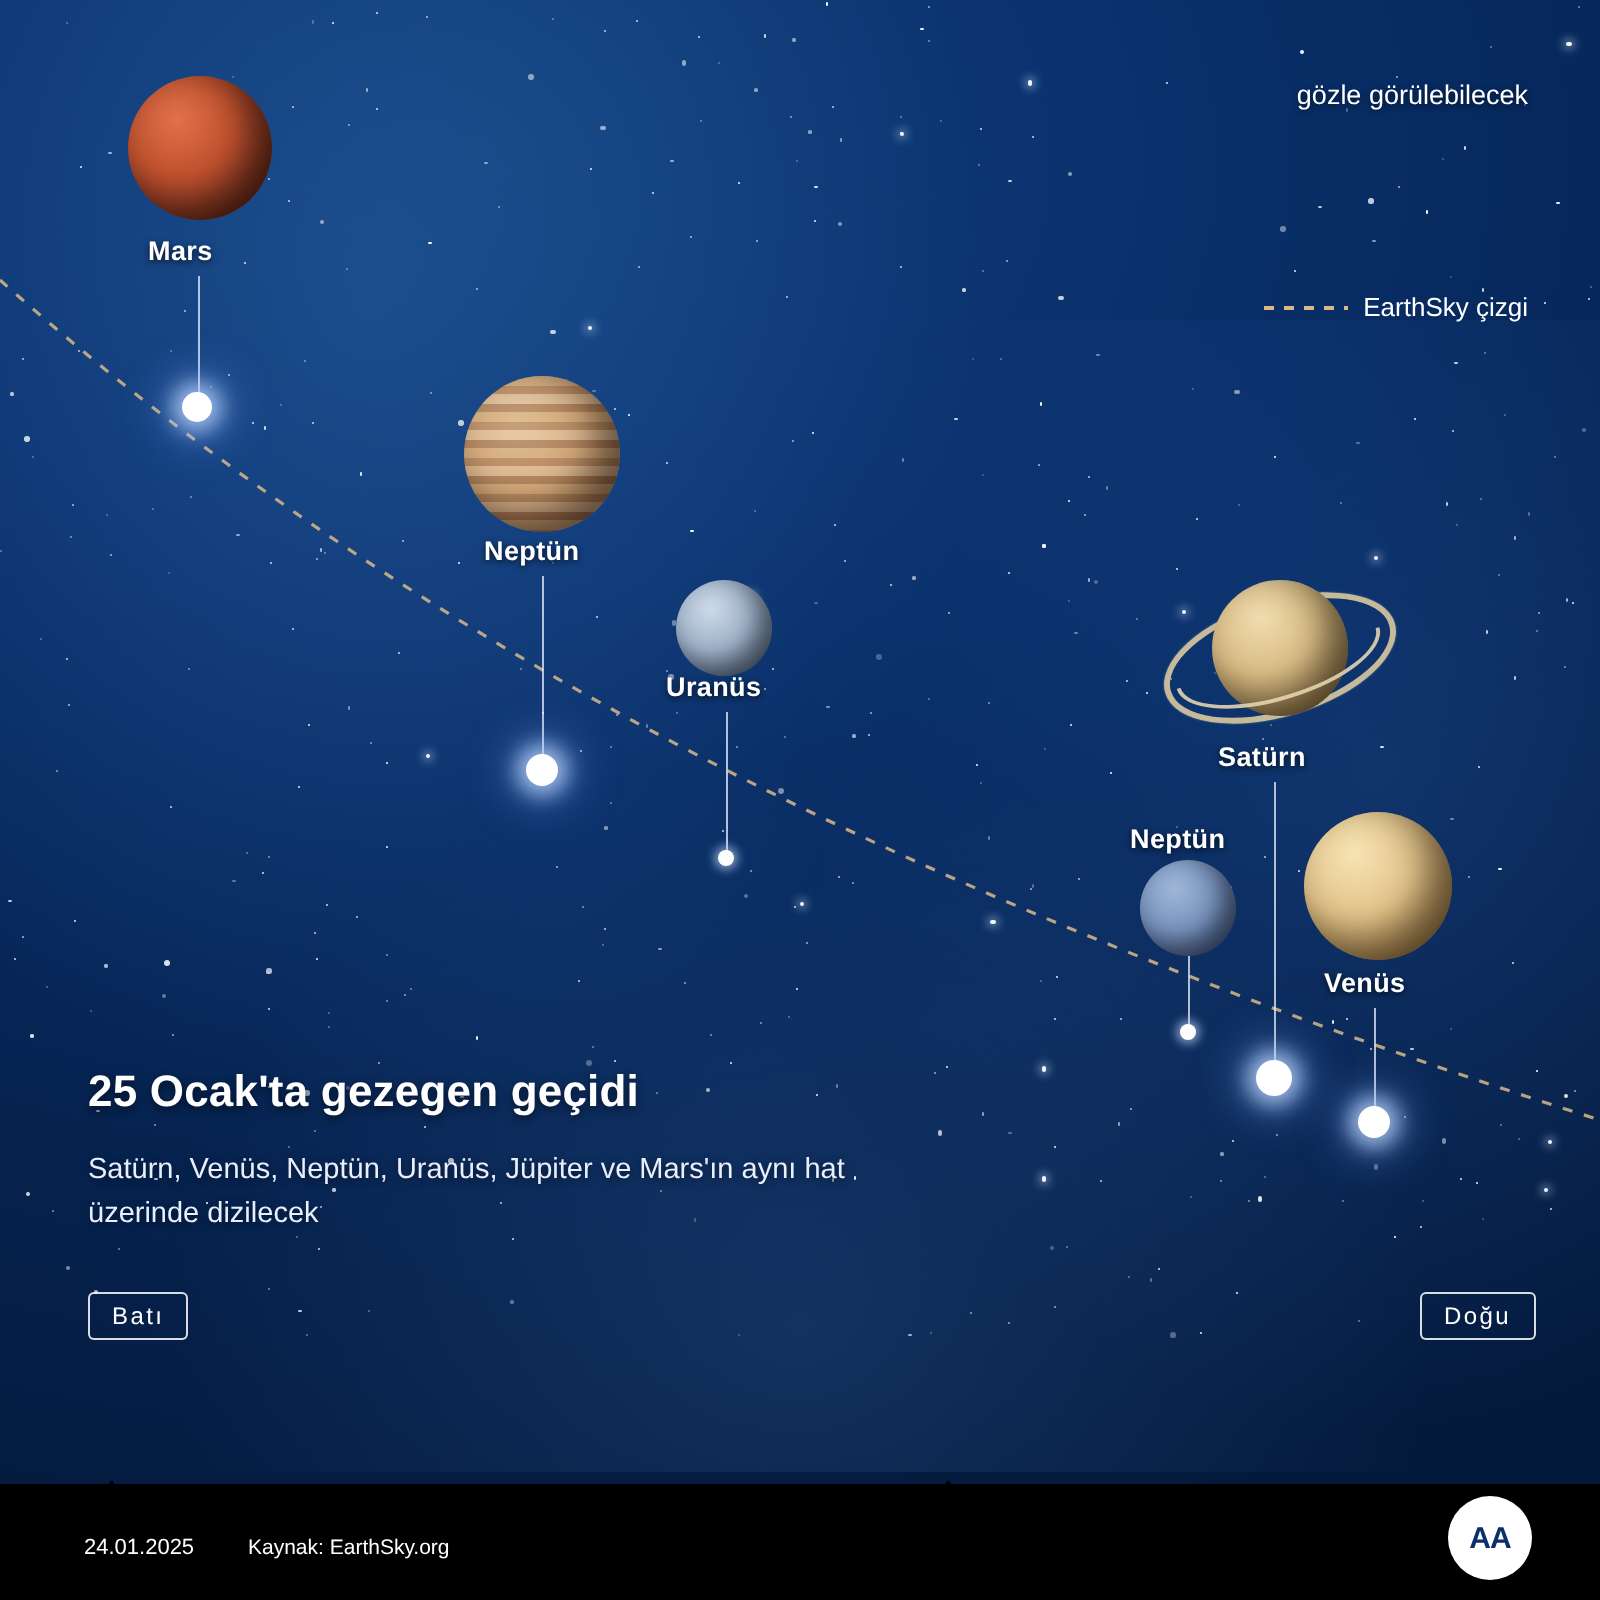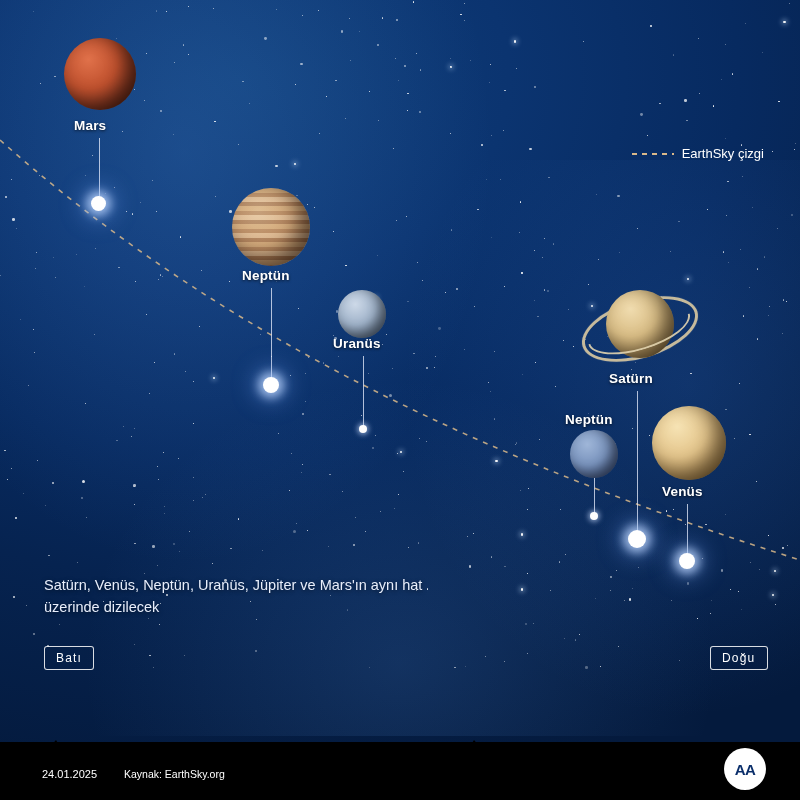--- a/index.html
+++ b/index.html
@@ -696,27 +696,29 @@
   <div class="small-dot" style="left:590px; top:512px; width:8px; height:8px;"></div>
 
   <div class="planet" style="left:652px; top:406px; width:74px; height:74px;
               background: radial-gradient(circle at 34% 28%, #f6e3b4 0%, #e4c58b 42%, #bb9457 75%, #6b5026 100%);
               box-shadow: inset -10px -8px 19px rgba(0,0,0,0.5);"></div>
   <div class="planet-label" style="left:662px; top:484px;">Venüs</div>
   <div class="leader" style="left:687px; top:504px; height:53px;"></div>
   <div class="bright-dot" style="left:679px; top:553px; width:16px; height:16px;"></div>
 
   <div class="note">
+    <div>gözle görülebilecek</div>
   </div>
 
   <div class="legend">
     <span class="legend-swatch"></span>
     <span>EarthSky çizgi</span>
   </div>
 
+  <div class="headline">25 Ocak'ta gezegen geçidi</div>
   <div class="subline">Satürn, Venüs, Neptün, Uranüs, Jüpiter ve Mars'ın aynı hat üzerinde dizilecek</div>
 
   <div class="chip" style="left:44px; top:646px;">Batı</div>
   <div class="chip" style="left:710px; top:646px;">Doğu</div>
 
   <svg class="horizon" viewBox="0 0 800 160" preserveAspectRatio="none">
     <path fill="#000000" d="M0,118 L14,112 L22,119 L34,105 L42,116 L56,100 L64,114 L78,106 L88,118 L100,104
       L112,117 L124,108 L136,120 L150,103 L160,116 L172,107 L184,119 L196,109 L208,121 L222,104 L234,118
       L246,108 L258,120 L272,106 L284,118 L296,110 L308,121 L322,105 L334,118 L346,109 L360,120 L372,103
       L384,116 L396,108 L410,120 L424,104 L436,117 L448,107 L462,119 L474,100 L486,114 L498,106 L512,118

